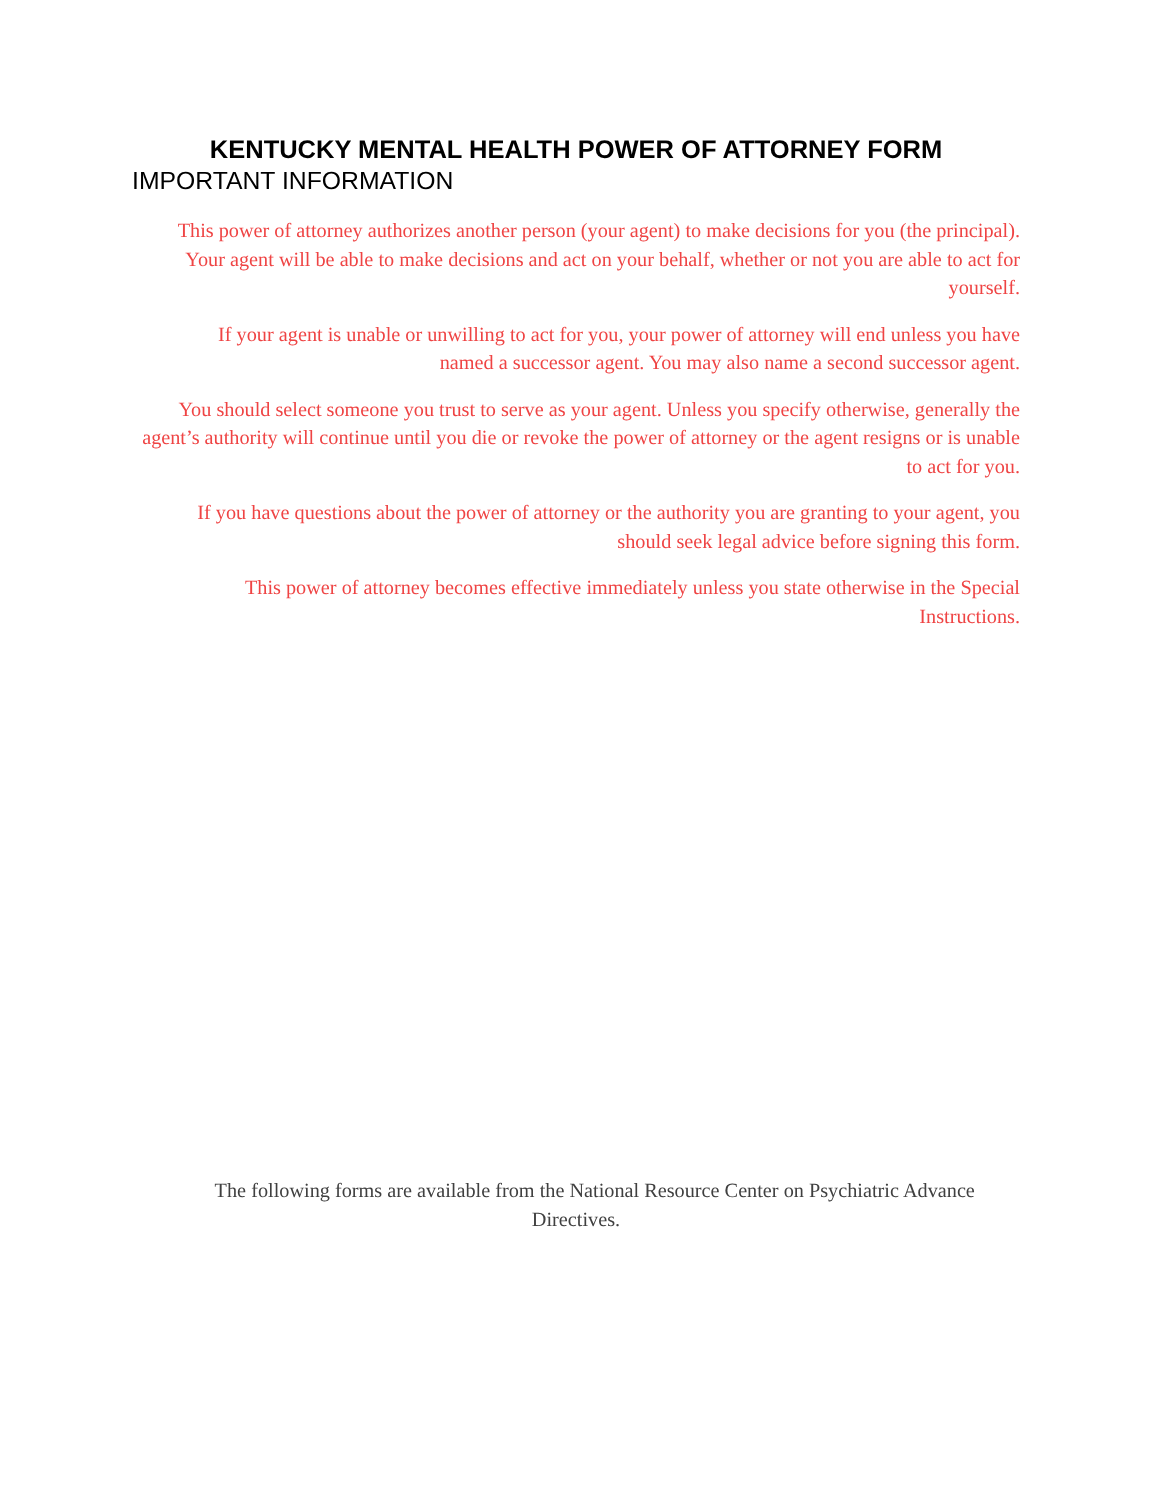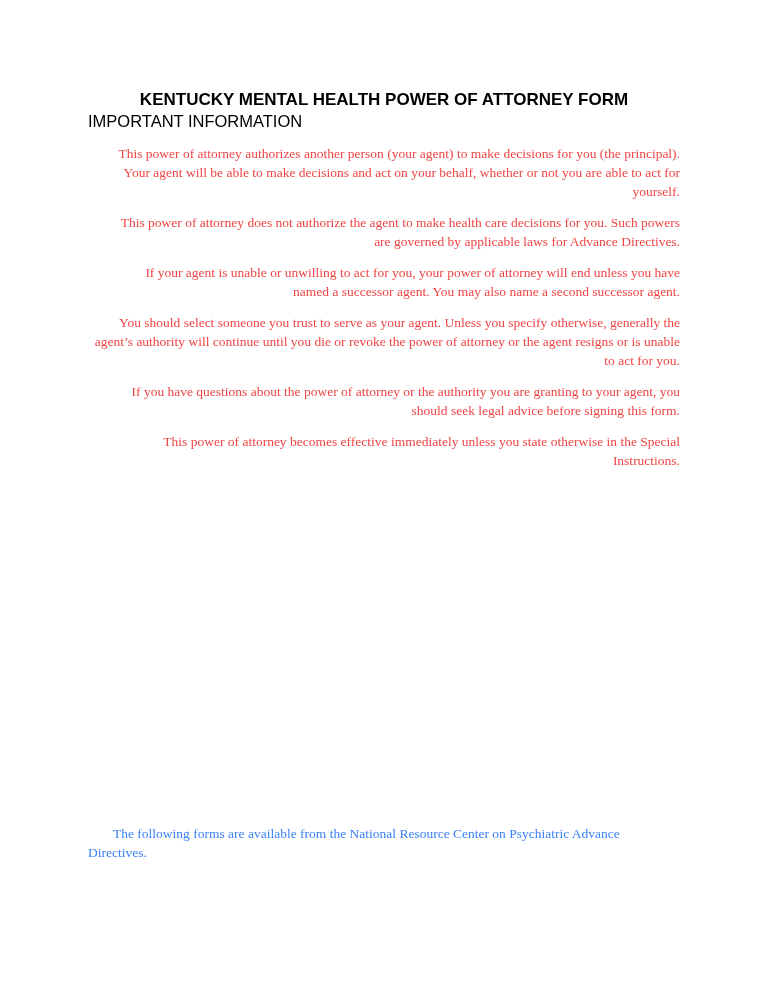--- a/index.html
+++ b/index.html
@@ -39,43 +39,42 @@
     margin: 12px 0 0 0;
     font-family: "Liberation Serif", "DejaVu Serif", serif;
     font-size: 13.5px;
     line-height: 19px;
     text-indent: 25px;
     text-align: right;
     color: #ef4444;
   }
   .footer-paragraph {
     position: absolute;
-    top: 824px;
+    top: 784px;
     left: 88px;
     right: 88px;
     margin: 0;
     font-family: "Liberation Serif", "DejaVu Serif", serif;
     font-size: 13.5px;
     line-height: 19px;
     text-indent: 25px;
-    text-align: left;
-    color: #3b82f6;
+    text-align: center;
+    color: #404040;
   }
 </style>
 </head>
 <body>
 
 <div class="page">
   <h1 class="doc-title">KENTUCKY MENTAL HEALTH POWER OF ATTORNEY FORM</h1>
 
   <h2 class="doc-subtitle">IMPORTANT INFORMATION</h2>
 
   <div class="body-text">
     <p>This power of attorney authorizes another person (your agent) to make decisions for you (the principal). Your agent will be able to make decisions and act on your behalf, whether or not you are able to act for yourself.</p>
-    <p>This power of attorney does not authorize the agent to make health care decisions for you. Such powers are governed by applicable laws for Advance Directives.</p>
     <p>If your agent is unable or unwilling to act for you, your power of attorney will end unless you have named a successor agent.  You may also name a second successor agent.</p>
     <p>You should select someone you trust to serve as your agent.  Unless you specify otherwise, generally the agent’s authority will continue until you die or revoke the power of attorney or the agent resigns or is unable to act for you.</p>
     <p>If you have questions about the power of attorney or the authority you are granting to your agent, you should seek legal advice before signing this form.</p>
     <p>This power of attorney becomes effective immediately unless you state otherwise in the Special Instructions.</p>
   </div>
 
   <p class="footer-paragraph">The following forms are available from the National Resource Center on Psychiatric Advance Directives.</p>
 </div>
 
 </body></html>

